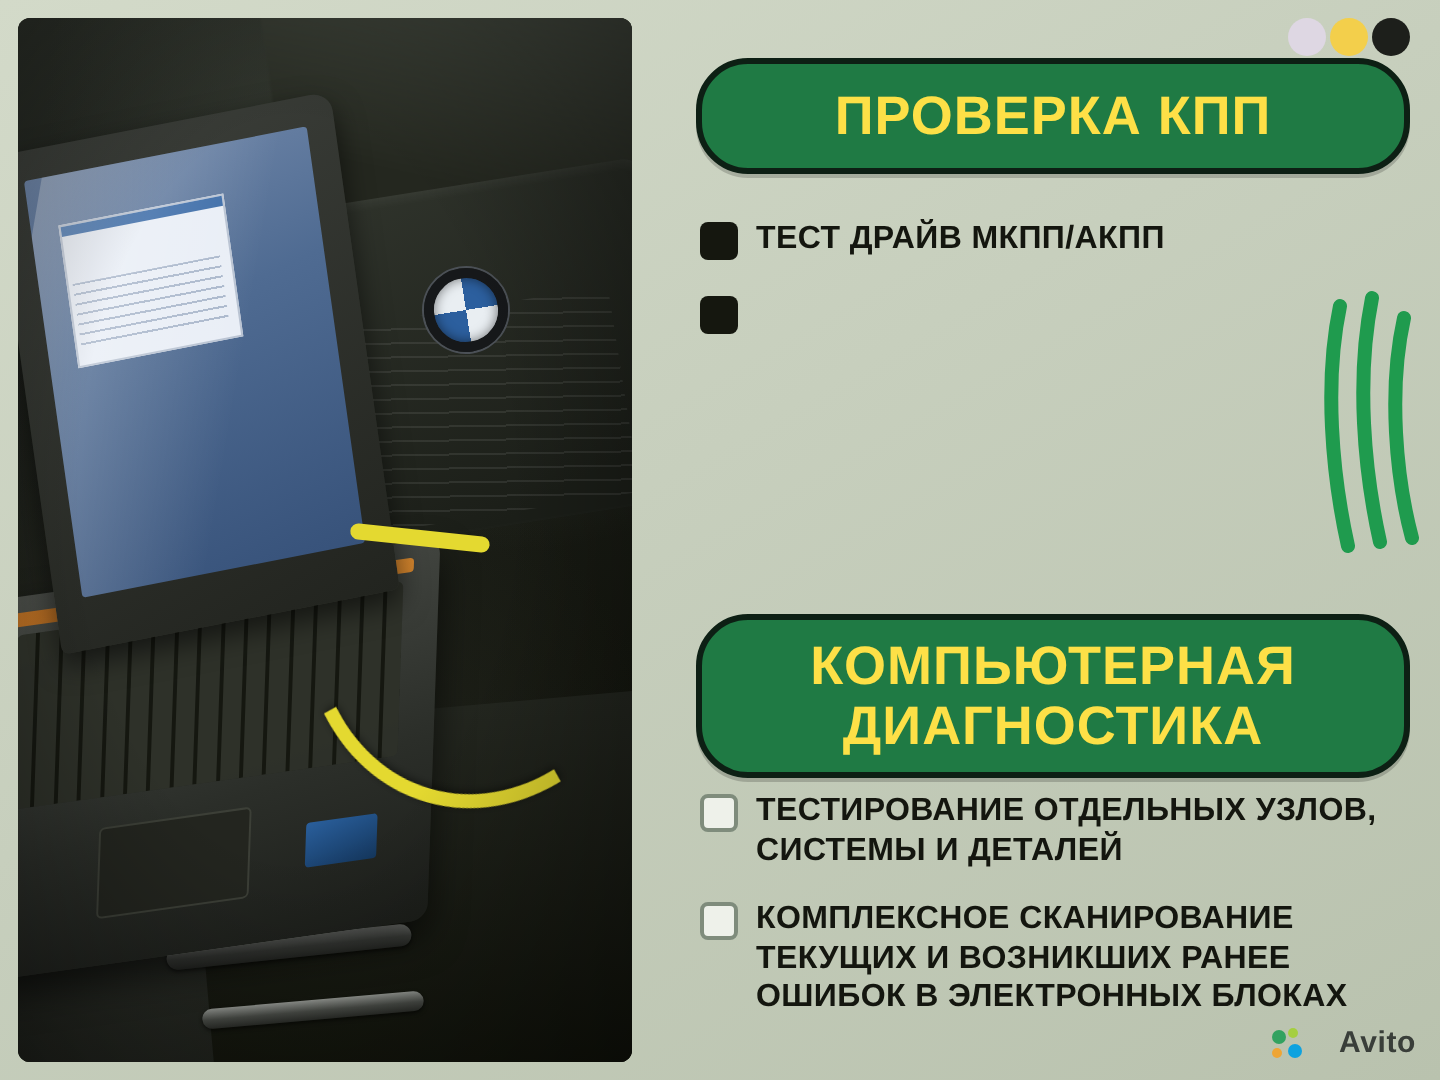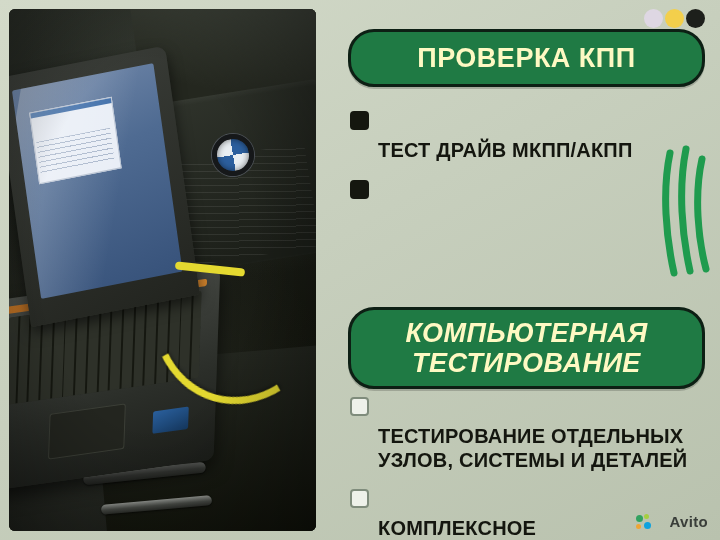--- a/index.html
+++ b/index.html
@@ -191,55 +191,54 @@
   .dot { width: 19px; height: 19px; border-radius: 50%; }
   .dot.a { background: #ded7e3; }
   .dot.b { background: #f3cf4b; }
   .dot.c { background: #1d1f1b; }
 
   .banner {
     position: absolute;
     background: #1f7a44;
     border: 3px solid #0d1f14;
     border-radius: 26px;
-    color: #fef9c3;
+    color: #fde047;
     text-align: left;
     font-weight: bold;
     letter-spacing: .5px;
     display: flex; align-items: center; justify-content: center;
     box-shadow: 0 2px 0 rgba(0,0,0,.18);
   }
   #banner1 { left: 18px; top: 29px; width: 357px; height: 58px; font-size: 27px; }
   #banner2 {
     left: 18px; top: 307px; width: 357px; height: 82px;
-    font-size: 27px; line-height: 1.12; flex-direction: column; font-style: italic;
+    font-size: 27px; line-height: 1.12; flex-direction: column;
   }
 
   .list { position: absolute; left: 20px; width: 362px; }
   #list1 { top: 110px; }
   #list2 { top: 396px; }
 
   .item { display: flex; align-items: flex-start; margin-bottom: 17px; }
   .box {
     flex: 0 0 auto;
     width: 19px; height: 19px;
     border-radius: 4px;
     margin-right: 9px;
     margin-top: 1px;
   }
   .box.filled { background: #15170f; }
   .box.outline { background: #eef1ea; border: 2px solid #7f8c7c; }
   .item-text {
-    font-size: 20px;
+    font-size: 16px;
     font-weight: bold;
     color: #14160f;
     line-height: 1.22;
     letter-spacing: .2px;
     text-transform: uppercase;
-    margin-top: 28px;
   }
   #list2 .item { margin-bottom: 15px; }
 
   
   .scribble { position: absolute; right: 4px; top: 145px; width: 56px; height: 135px; }
 
   
   .avito {
     position: absolute; right: 12px; bottom: 10px;
     display: flex; align-items: center; gap: 18px;
@@ -307,21 +306,21 @@
         <span class="box filled"></span>
         <span class="item-text">ТЕСТ ДРАЙВ МКПП/АКПП</span>
       </div>
       <div class="item">
         <span class="box filled"></span>
       </div>
     </div>
 
     <div id="banner2" class="banner">
       <span>КОМПЬЮТЕРНАЯ</span>
-      <span>ТЕСТИРОВАНИЕ</span>
+      <span>ДИАГНОСТИКА</span>
     </div>
 
     <div id="list2" class="list">
       <div class="item">
         <span class="box outline"></span>
         <span class="item-text">ТЕСТИРОВАНИЕ ОТДЕЛЬНЫХ УЗЛОВ, СИСТЕМЫ И ДЕТАЛЕЙ</span>
       </div>
       <div class="item">
         <span class="box outline"></span>
         <span class="item-text">КОМПЛЕКСНОЕ СКАНИРОВАНИЕ ТЕКУЩИХ И ВОЗНИКШИХ РАНЕЕ ОШИБОК В ЭЛЕКТРОННЫХ БЛОКАХ</span>

